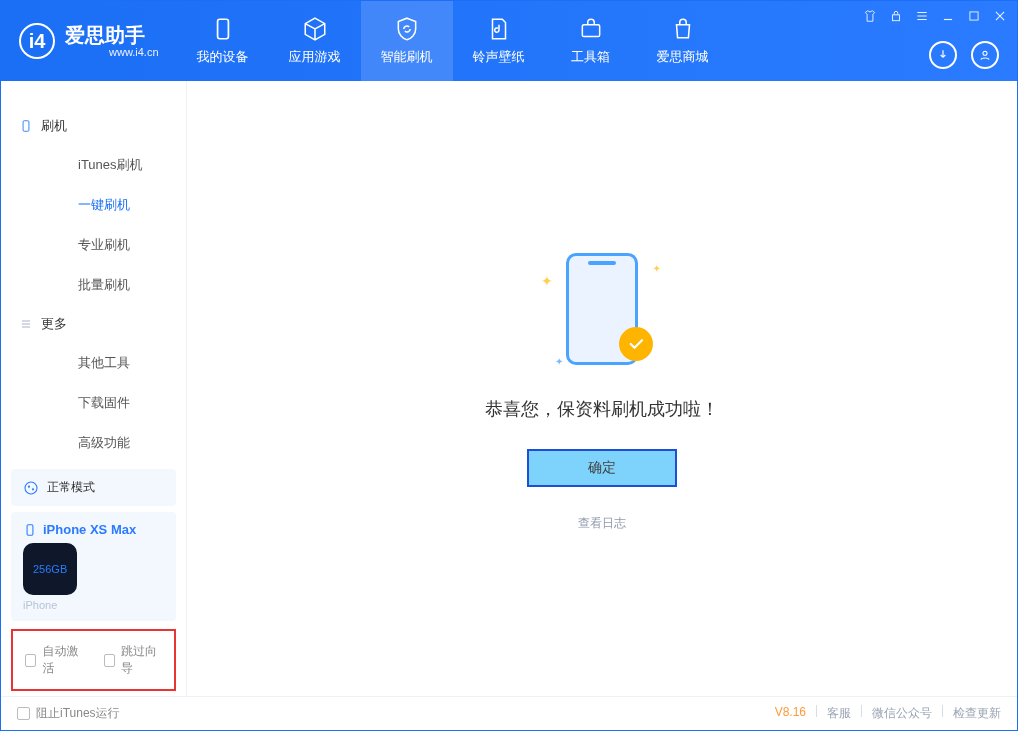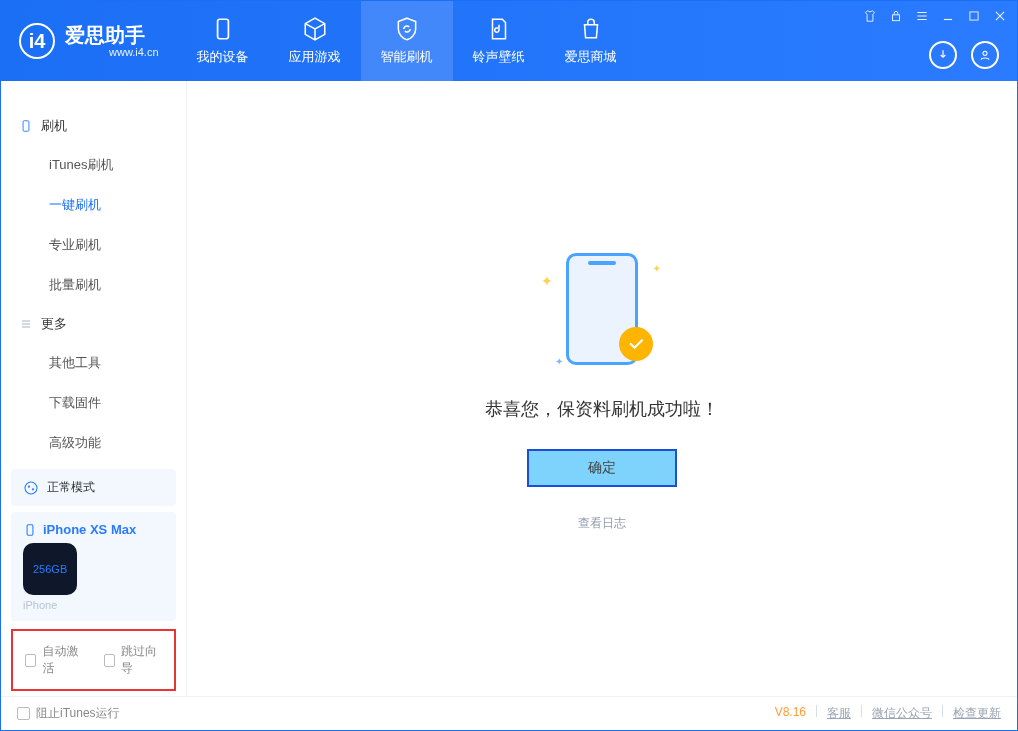--- a/index.html
+++ b/index.html
@@ -21,21 +21,21 @@
 .header-user { position: absolute; right: 18px; bottom: 12px; display: flex; gap: 14px; }
 .round-btn { width: 28px; height: 28px; border: 2px solid #fff; border-radius: 50%; display: flex; align-items: center; justify-content: center; cursor: pointer; }
 
 
 .body-area { flex: 1; display: flex; overflow: hidden; }
 
 
 .sidebar { width: 186px; border-right: 1px solid #eef1f5; display: flex; flex-direction: column; }
 .side-scroll { flex: 1; padding-top: 26px; }
 .side-section { font-size: 13px; color: #333; padding: 10px 18px; display: flex; align-items: center; gap: 8px; font-weight: 500; }
-.side-item { font-size: 13px; color: #555; padding: 11px 18px 11px 48px; cursor: pointer; }
+.side-item { font-size: 13px; color: #555; padding: 11px 18px 11px 48px; cursor: pointer; margin-left: 29px; }
 .side-item.active { color: #1b6ff5; }
 .side-bottom { padding: 0; }
 .mode-card, .device-card { background: #f3f8ff; margin: 6px 10px; border-radius: 4px; padding: 10px 12px; font-size: 12px; color: #333; }
 .mode-card { display: flex; align-items: center; gap: 8px; font-weight: 500; }
 .device-card { }
 .device-name { color: #2a7bff; font-weight: bold; font-size: 13px; display: flex; align-items: center; gap: 6px; }
 .capacity-badge { display: inline-block; background: #0f172a; color: #2a7bff; font-size: 11px; border-radius: 10px; padding: 20px 10px; margin-top: 6px; }
 .device-type { color: #b7c3d4; font-size: 11px; margin-top: 4px; }
 
 .checkbox-row { display: flex; gap: 20px; padding: 12px; border: 2px solid #e93434; margin: 8px 10px; }
@@ -55,21 +55,21 @@
 .success-msg { font-size: 18px; color: #333; margin-bottom: 28px; }
 .ok-btn { width: 150px; height: 38px; border: 2px solid #1d4ed8; background: #7dd3fc; font-size: 14px; color: #444; cursor: pointer; margin-bottom: 28px; }
 .log-link { font-size: 12px; color: #909aab; cursor: pointer; }
 
 
 .footer { height: 34px; border-top: 1px solid #eef1f5; display: flex; align-items: center; padding: 0 16px; font-size: 12px; color: #9aa4b3; }
 .footer-left { display: flex; align-items: center; gap: 6px; }
 .footer-right { margin-left: auto; display: flex; align-items: flex-start; gap: 10px; }
 .divider-v { width: 1px; height: 12px; background: #d8dde4; }
 .version { color: #ff9a3a; }
-.flink { cursor: pointer; text-decoration: underline; }
+.flink { cursor: pointer; }
 </style>
 </head>
 <body>
 
 <div class="app-window">
 
   <div class="header">
     <div class="logo-area">
       <div class="logo-circle">i4</div>
       <div>
@@ -96,20 +96,27 @@
             <path d="M9 12a3 3 0 0 1 5-2M15 12a3 3 0 0 1-5 2" fill="none" stroke="#fff" stroke-width="1.4"></path>
           </svg>
         <span>智能刷机</span>
       </div>
       <div class="nav-tab">
         <svg viewBox="0 0 24 24">
             <path d="M6 3h9l3 3v15H6z" fill="none" stroke="#fff" stroke-width="1.4"></path>
             <path d="M12 8v5a2 2 0 1 1-1-1.7" fill="none" stroke="#fff" stroke-width="1.4"></path>
           </svg>
         <span>铃声壁纸</span>
+      </div>
+      <div class="nav-tab">
+        <svg viewBox="0 0 24 24">
+            <rect x="4" y="8" width="16" height="11" rx="1.5" fill="none" stroke="#fff" stroke-width="1.4"></rect>
+            <path d="M9 8V6a3 3 0 0 1 6 0v2" fill="none" stroke="#fff" stroke-width="1.4"></path>
+          </svg>
+        <span>工具箱</span>
       </div>
       <div class="nav-tab">
         <svg viewBox="0 0 24 24">
             <path d="M6 8h12l-1 12H7z M9 8V6a3 3 0 0 1 6 0v2" fill="none" stroke="#fff" stroke-width="1.4"></path>
           </svg>
         <span>爱思商城</span>
       </div>
     </div>
 
     <div class="header-right">

